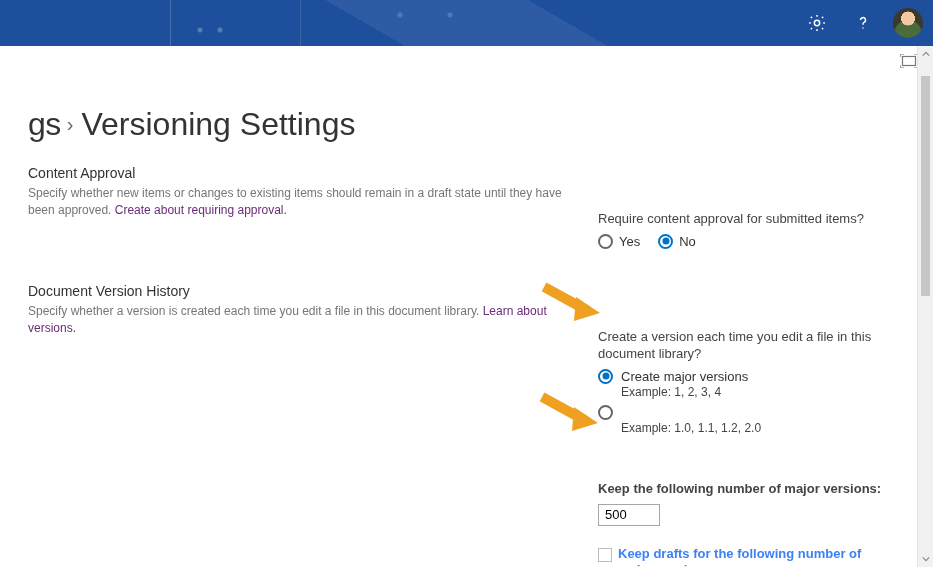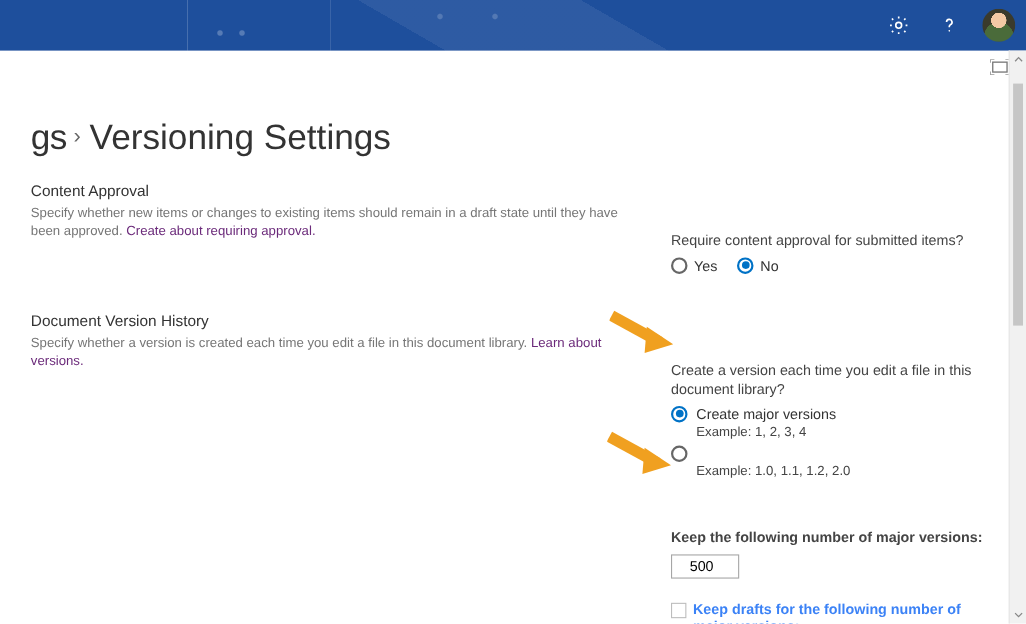--- a/index.html
+++ b/index.html
@@ -84,21 +84,21 @@
   .page {
     margin-left: -8px;  
     padding-left: 36px;
     padding-right: 24px;
   }
 
   .sections { display:flex; flex-direction:column; gap: 34px; }
 
   .sec {
     display:flex;
-    gap: 36px;
+    gap: 24px;
     align-items:flex-start;
   }
   .sec .left {
     flex: 0 0 546px;
   }
   .sec .right { flex:1; min-width:0; position:relative;}
 
   .sec h3 {
     font-size: 14px;
     font-weight: 400;
@@ -164,21 +164,21 @@
     margin-left:23px;
     margin-top:1px;
   }
 
   .fieldrow { margin-top:18px;}
   .numbox {
     width:62px;
     height:22px;
     border:1px solid #a6a6a6;
     font-size:13px;
-    padding:2px 16px;
+    padding:2px 6px;
     margin-top:4px;
   }
 
   .draftrow { margin-top:20px; display:flex; align-items:flex-start; gap:6px;}
   input[type=checkbox]{
     appearance:none;
     width:14px;height:14px;
     border:1px solid #bdbdbd;
     background:#fff;
     margin-top:2px;

